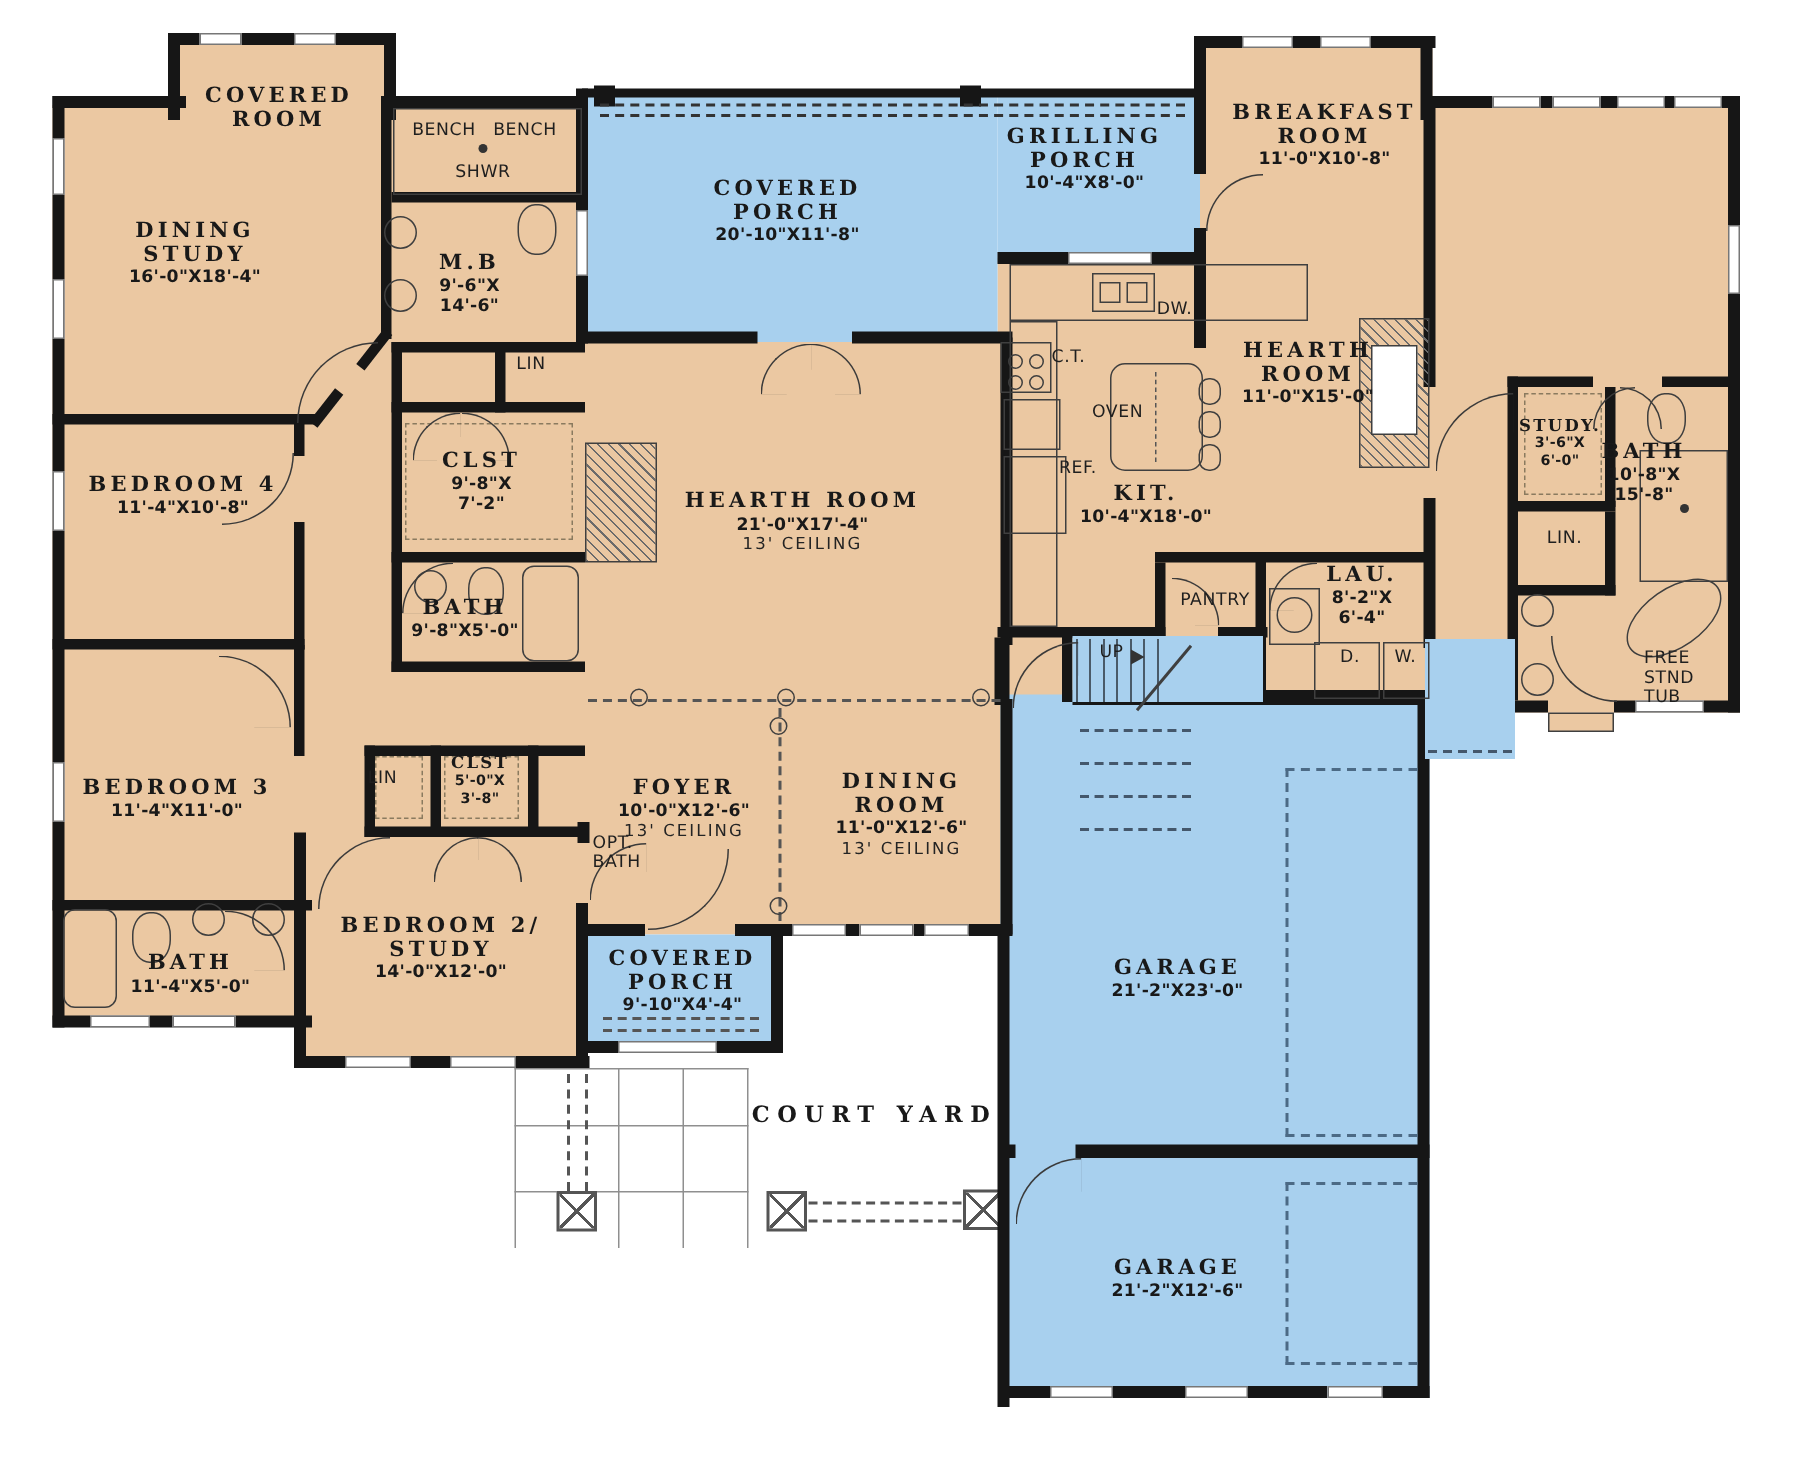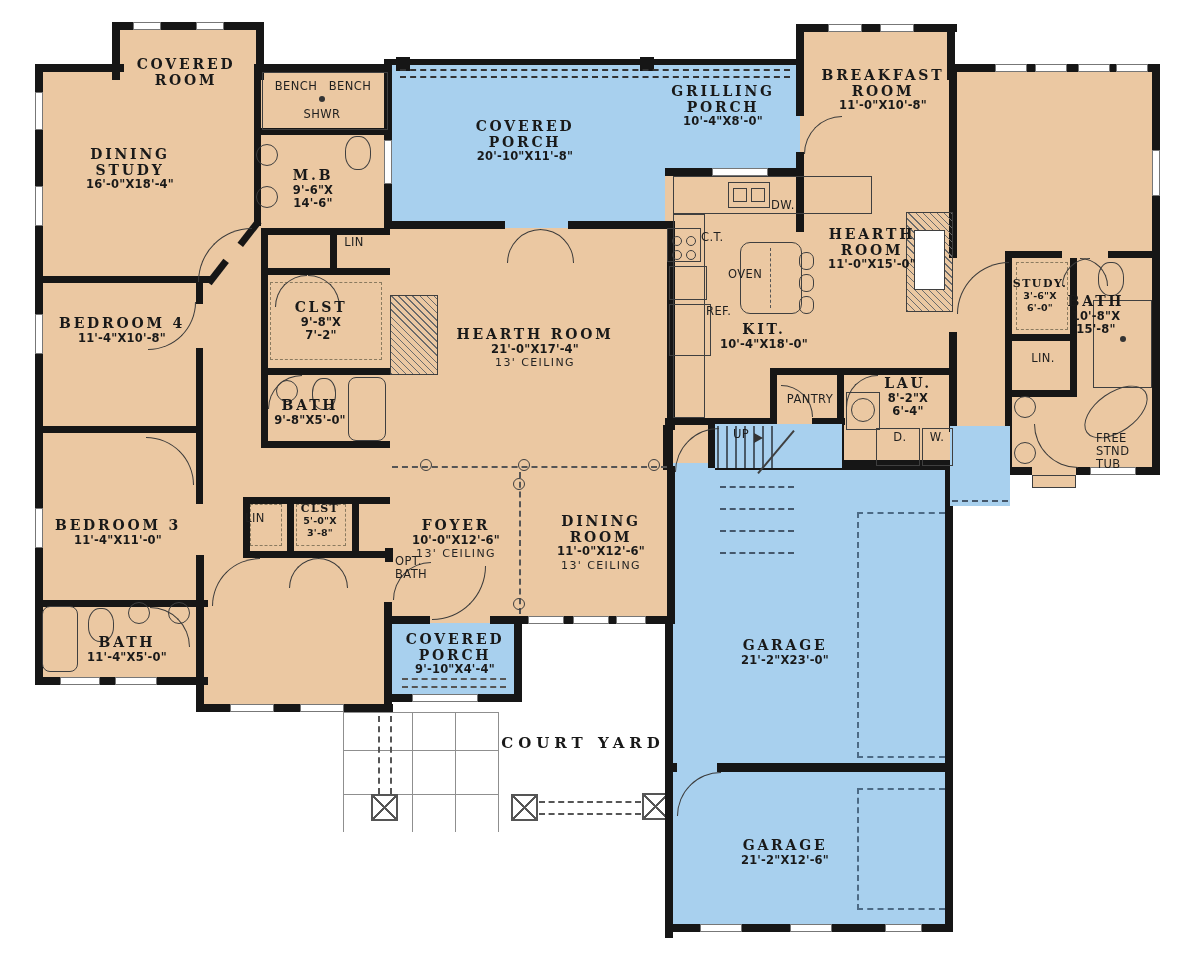--- a/index.html
+++ b/index.html
@@ -347,20 +347,25 @@
     </div>
     <div class="lbl smd" style="left: 320px; top: 503px;">
       <div class="rn">CLST</div>
       <div class="dm">5'-0"X</div>
       <div class="dm">3'-8"</div>
     </div>
     <div class="lbl sm left" style="left: 395px; top: 555px;">
       <div class="rn">OPT.</div>
       <div class="rn">BATH</div>
     </div>
+    <div class="lbl" style="left: 294px; top: 610px;">
+      <div class="rn">BEDROOM 2/</div>
+      <div class="rn">STUDY</div>
+      <div class="dm">14'-0"X12'-0"</div>
+    </div>
     <div class="lbl" style="left: 127px; top: 635px;">
       <div class="rn">BATH</div>
       <div class="dm">11'-4"X5'-0"</div>
     </div>
     <div class="lbl" style="left: 525px; top: 119px;">
       <div class="rn">COVERED</div>
       <div class="rn">PORCH</div>
       <div class="dm">20'-10"X11'-8"</div>
     </div>
     <div class="lbl" style="left: 723px; top: 84px;">

